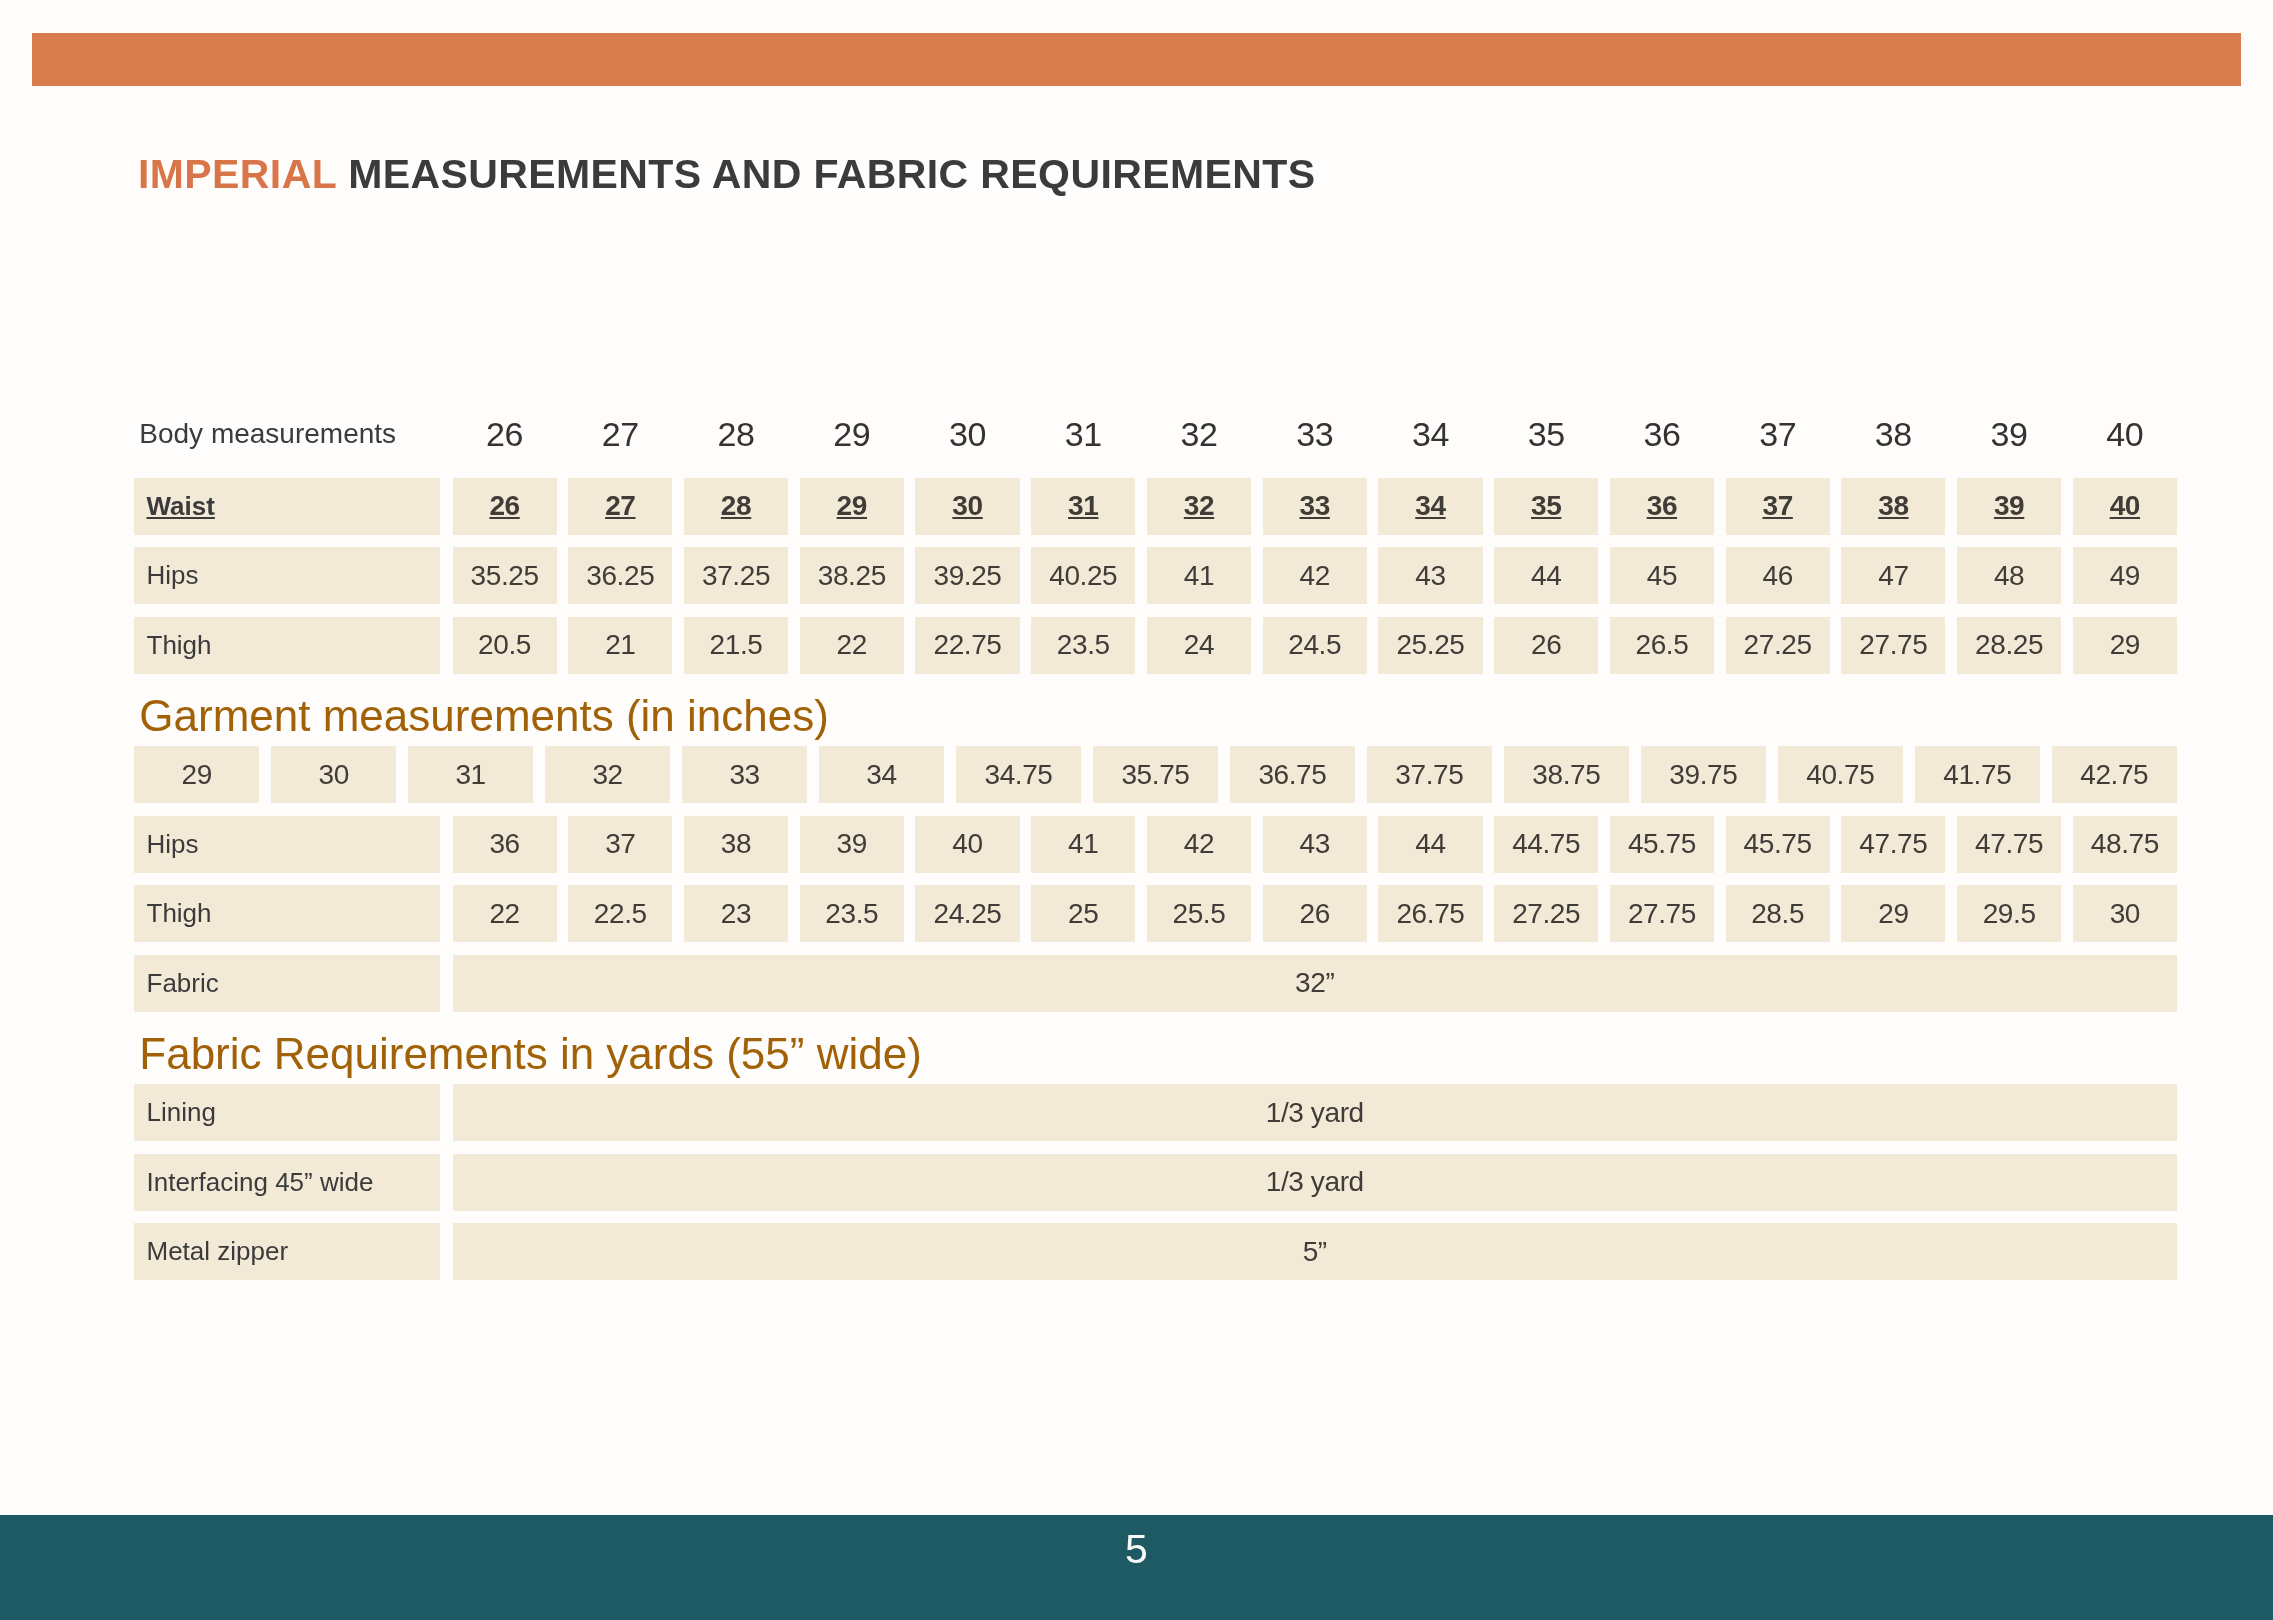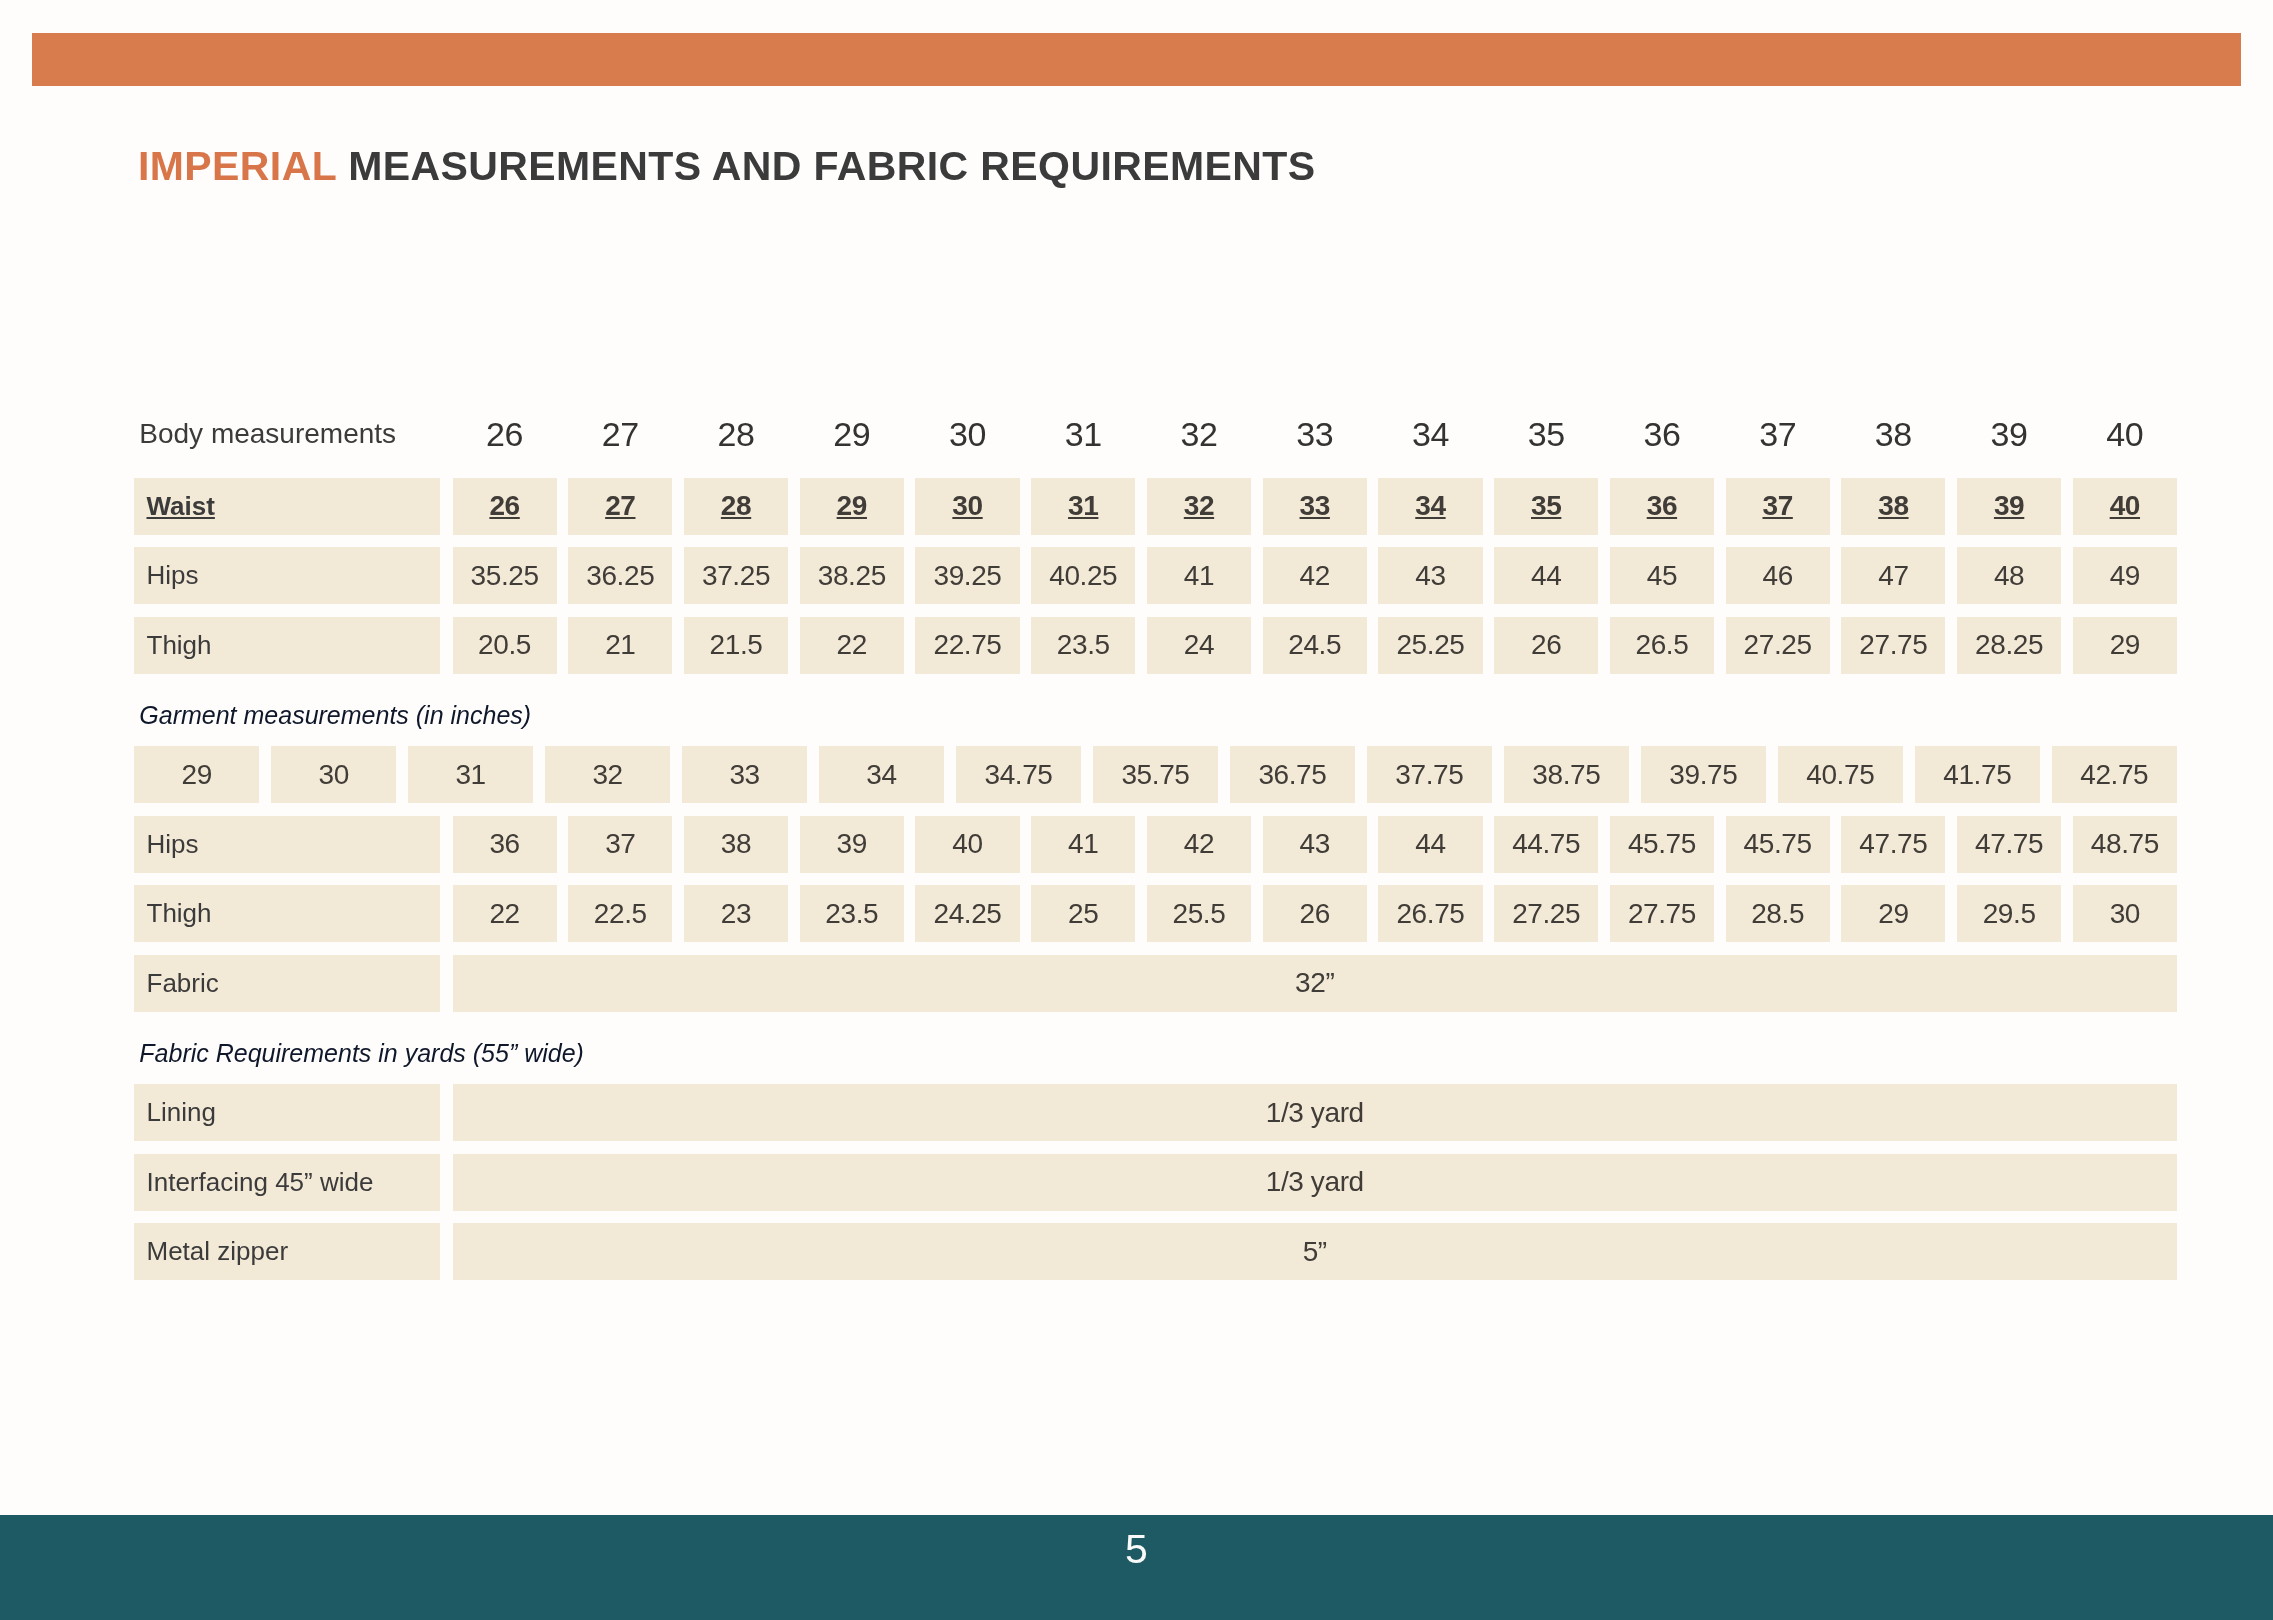--- a/index.html
+++ b/index.html
@@ -19,21 +19,21 @@
     position: absolute;
     left: 32px;
     top: 33px;
     width: 2209px;
     height: 53px;
     background: #d87c4e;
   }
   .title {
     position: absolute;
     left: 138px;
-    top: 143px;
+    top: 151px;
     font-size: 41px;
     font-weight: 700;
     letter-spacing: 0.4px;
     color: #3b3b3b;
     white-space: nowrap;
   }
   .title .hl { color: #d8764a; }
 
   .content {
     position: absolute;
@@ -71,25 +71,24 @@
     letter-spacing: -0.4px;
   }
   .cell-bg { background: #f3e9d7; }
   .bold { font-weight: 700; text-decoration: underline; }
 
   .header-row { height: 62px; margin-top: 0; }
   .header-row .label-cell { font-size: 28px; padding-left: 5.3px; }
   .header-row .cell { font-size: 34px; color: #353331; }
 
   .section-heading {
-    font-size: 25px;
-    color: #0f172a;
+    font-size: 44px;
+    color: #a16207;
     margin: 23px 0 10.7px 5.3px;
     line-height: 37px;
-    font-style: italic;
   }
 
   .merged-left  { flex: 896 1 0; }
   .merged-right { flex: 1026 1 0; }
 
   .bottom-bar {
     position: absolute;
     left: 0;
     bottom: 0;
     width: 2273px;

